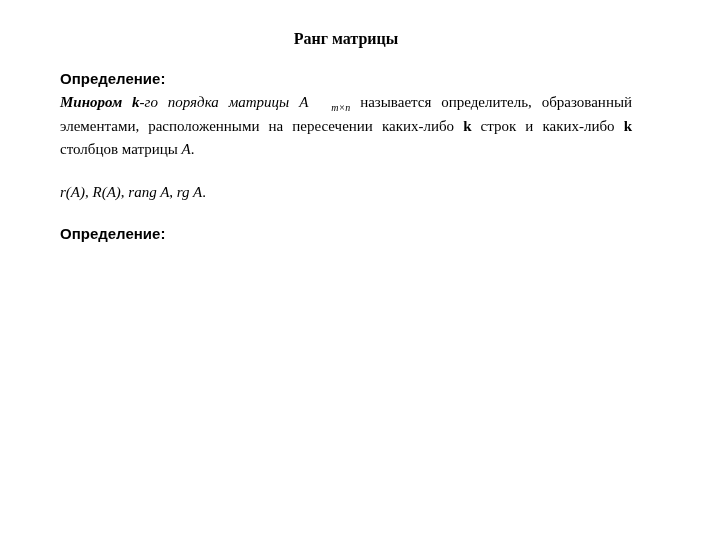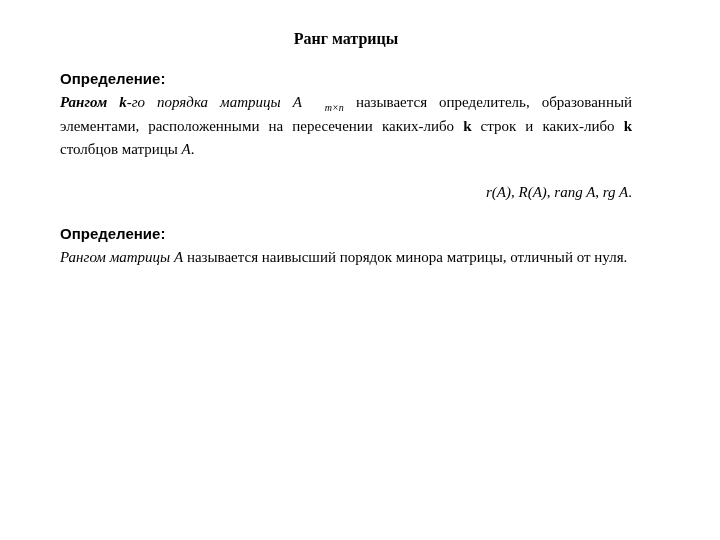--- a/index.html
+++ b/index.html
@@ -62,21 +62,20 @@
 
     .section-text .bold-italic {
       font-weight: bold;
       font-style: italic;
     }
 
     .notation-line {
       font-size: 15px;
       font-family: 'Times New Roman', Times, serif;
       margin-top: 2px;
-      text-align: right;
     }
 
     .notation-line .italic {
       font-style: italic;
     }
 
     .definition-block {
       margin-bottom: 24px;
     }
 
@@ -88,36 +87,32 @@
 </head>
 <body>
 
 <div class="page">
 
   <div class="main-title">Ранг матрицы</div>
 
   <div class="definition-block section">
     <div class="section-label">Определение:</div>
     <div class="section-text">
-      <span class="bold-italic">Рангом</span>
+      <span class="bold-italic">Минором</span>
       <span class="italic"> <span class="bold-italic">k</span>-го порядка матрицы <span class="italic">A</span><sub>m×n</sub></span>
       <span> называется определитель, образованный элементами, расположенными на пересечении каких-либо <span class="bold">k</span> строк и каких-либо <span class="bold">k</span> столбцов матрицы <span class="italic">A</span>.</span>
     </div>
   </div>
 
   <div class="definition-block section">
     <div class="notation-line">
       <span class="italic">r(A)</span>,
       <span class="italic"> R(A)</span>,
       <span class="italic"> rang A</span>,
       <span class="italic"> rg A</span>.
     </div>
   </div>
 
   <div class="definition-block section">
     <div class="section-label">Определение:</div>
-    <div class="section-text">
-      <span class="italic">Рангом матрицы <span class="italic">A</span></span>
-      <span> называется наивысший порядок минора матрицы, отличный от нуля.</span>
-    </div>
   </div>
 
 </div>
 
 </body></html>

